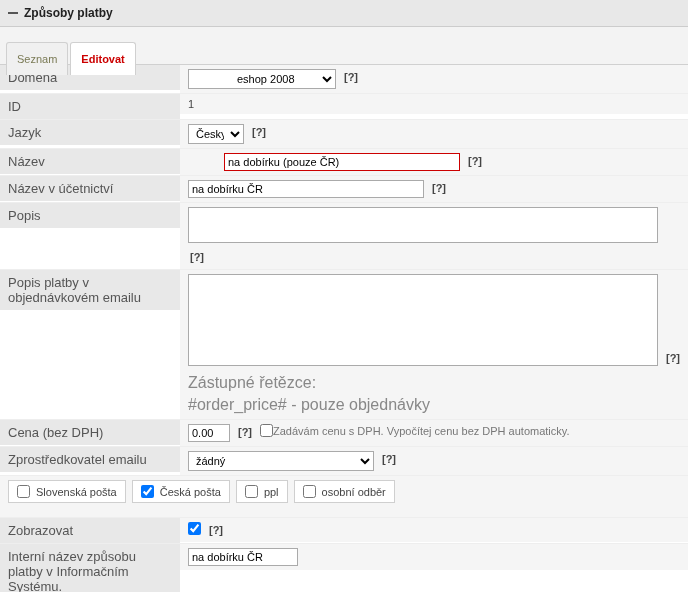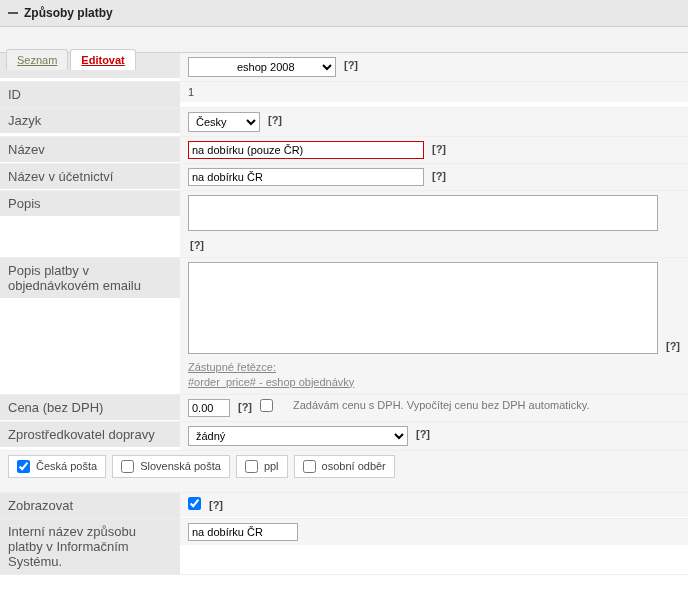--- a/index.html
+++ b/index.html
@@ -45,31 +45,30 @@
     color: #222;
   }
   .tabs {
     display: flex;
     border-bottom: 1px solid #d0d0d0;
     background: #f3f3f3;
     padding: 4px 6px 0 6px;
     gap: 2px;
   }
   .tab {
-    padding: 4px 10px;
+    padding: 10px 10px;
     border: 1px solid #d0d0d0;
     border-bottom: none;
     background: #f0f0f0;
     color: #7a7a55;
     font-size: 11px;
     cursor: pointer;
     position: relative;
-    top: 18px;
+    top: 11px;
     border-radius: 3px 3px 0 0;
-    text-decoration: underline;
   }
   .tab.active {
     background: #fff;
     color: #c00;
     font-weight: bold;
     border-color: #d0d0d0;
   }
   .form-body {
     background: #fff;
   }
@@ -102,49 +101,48 @@
     font-family: Verdana, Arial, sans-serif;
     font-size: 11px;
     padding: 1px 3px;
     border: 1px solid #aaa;
     background: #fff;
   }
   select { height: 20px; }
   input[type="text"] { height: 18px; }
   textarea { resize: none; }
   .w-domain { width: 148px; padding-left: 44px; }
-  .w-lang { width: 72px; }
+  .w-lang { width: 56px; }
   .w-name { width: 236px; }
   .w-acct { width: 236px; }
   .w-desc { width: 470px; height: 36px; }
   .w-email { width: 470px; height: 92px; }
   .w-price { width: 42px; }
   .w-vat { width: 60px; }
-  .w-provider { width: 220px; }
+  .w-provider { width: 186px; }
   .w-internal { width: 110px; }
   .help {
     display: inline-flex;
     align-items: center;
     justify-content: center;
     min-width: 18px;
     height: 16px;
     font-weight: bold;
     color: #444;
     cursor: pointer;
     font-size: 11px;
   }
-  .red-border { border: 1px solid #c00 !important; }
+  .red-border { border: 1px solid #c00 !important; margin-left: 36px; }
   .sub-note {
     color: #888;
-    font-size: 11px;
+    font-size: 16px;
     line-height: 1.35;
     width: 100%;
-    text-decoration: underline;
-  }
-  .chk-row { display: flex; gap: 20px; }
+  }
+  .chk-row { display: flex; align-items: center; gap: 0; }
   .delivery-group {
     display: flex;
     gap: 6px;
     flex-wrap: wrap;
   }
   .delivery-item {
     border: 1px solid #cfcfcf;
     padding: 4px 8px;
     display: flex;
     align-items: center;
@@ -223,58 +221,58 @@
 
     <div class="row">
       <div class="label">Popis platby v objednávkovém emailu</div>
       <div class="value tall" style="flex-direction:column; align-items:flex-start;">
         <div style="display:flex; gap:6px; width:100%;">
           <textarea class="w-email" style=""></textarea>
           <span class="help" style="align-self:flex-end;">[?]</span>
         </div>
         <div class="sub-note">
           <span>Zástupné řetězce:</span><br>
-          <span>#order_price# - eshop objednávky</span><br>
+          <span>#order_price# - pouze objednávky</span><br>
         </div>
       </div>
     </div>
 
     <div class="row">
       <div class="label">Cena (bez DPH)</div>
       <div class="value">
         <input type="text" class="w-price" value="0.00" style="">
         <span class="help">[?]</span>
         <span class="chk-row">
           <input type="checkbox" style="">
           <span style="color:#777;">Zadávám cenu s DPH. Vypočítej cenu bez DPH automaticky.</span>
         </span>
       </div>
     </div>
 
 
     <div class="row">
-      <div class="label">Zprostředkovatel dopravy</div>
+      <div class="label">Zprostředkovatel emailu</div>
       <div class="value">
         <select class="w-provider">
           <option>žádný</option>
         </select>
         <span class="help">[?]</span>
       </div>
     </div>
 
     <div class="row">
       <div class="value" style="flex-direction:column; gap:6px;">
         <div class="delivery-group">
           <label class="delivery-item">
+            <input type="checkbox" style="">
+            <span>Slovenská pošta</span>
+          </label>
+          <label class="delivery-item">
             <input type="checkbox" checked="" style="">
             <span>Česká pošta</span>
-          </label>
-          <label class="delivery-item">
-            <input type="checkbox" style="">
-            <span>Slovenská pošta</span>
           </label>
           <label class="delivery-item">
             <input type="checkbox" style="">
             <span>ppl</span>
           </label>
           <label class="delivery-item">
             <input type="checkbox" style="">
             <span>osobní odběr</span>
           </label>
         </div>

